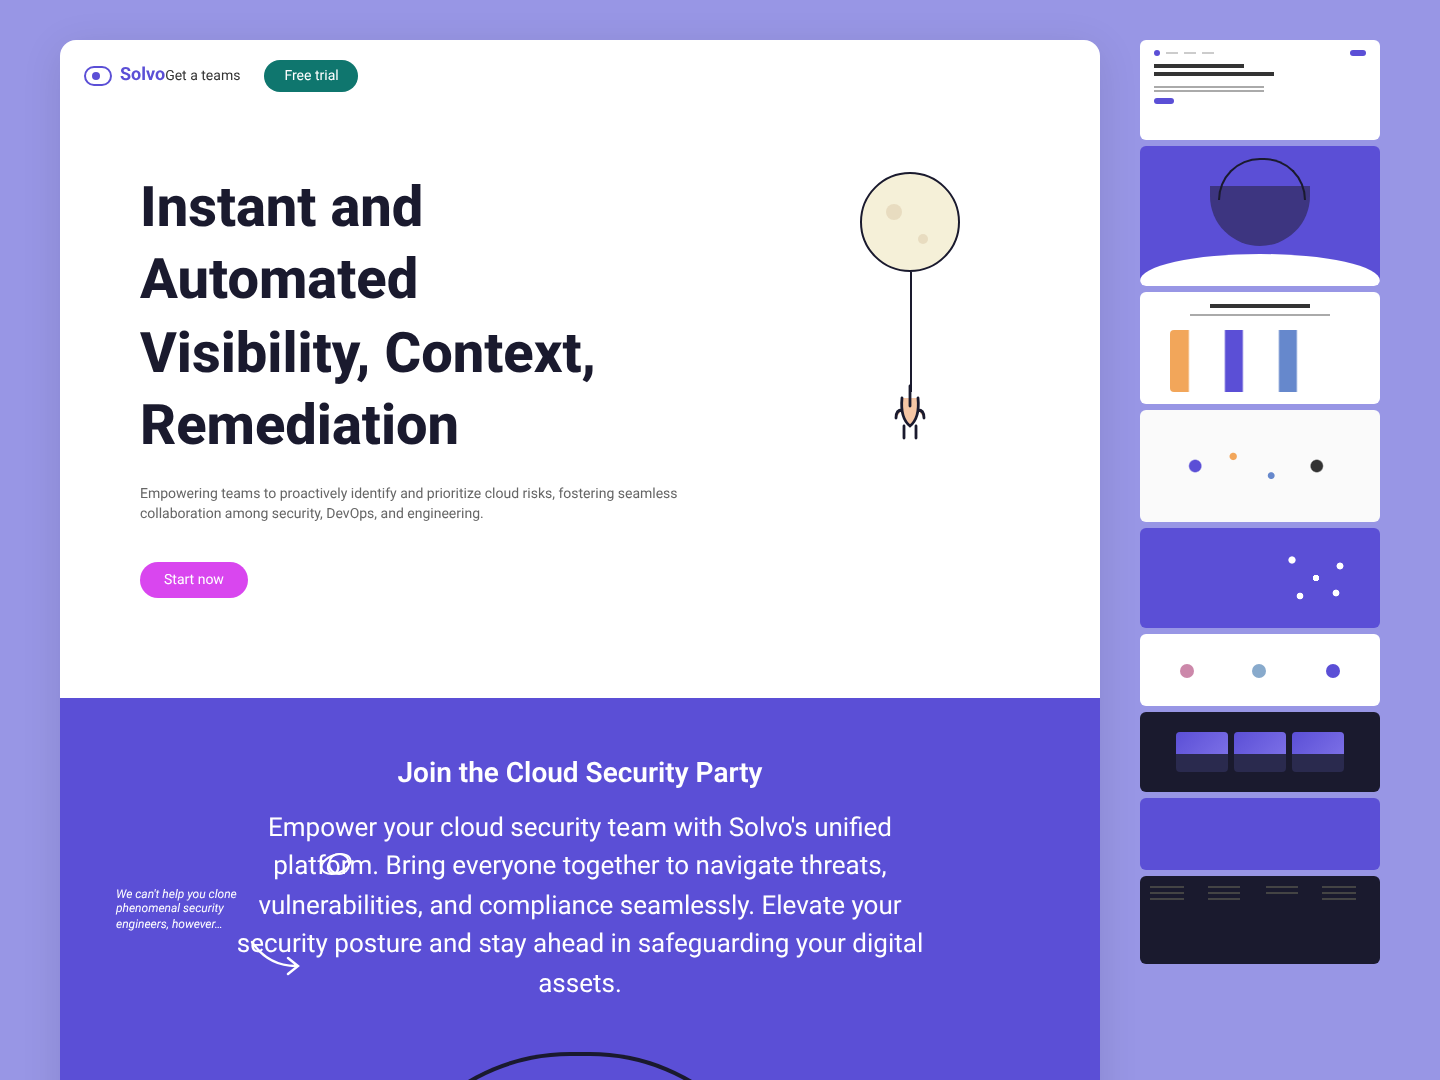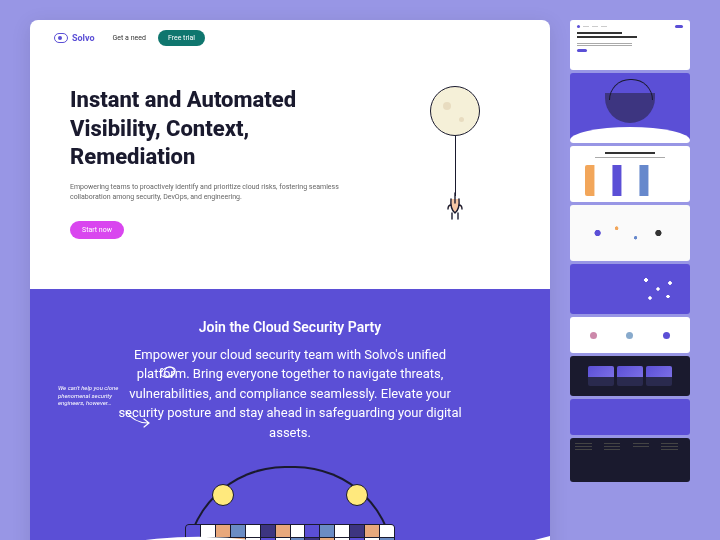--- a/index.html
+++ b/index.html
@@ -1,29 +1,29 @@
 <!DOCTYPE html>
 <html><head>
 <meta charset="utf-8">
 <style>
 *{margin:0;padding:0;box-sizing:border-box}
 body{font-family:-apple-system,BlinkMacSystemFont,'Segoe UI',Roboto,sans-serif;background:#9896e5;padding:20px;display:flex;gap:20px;justify-content:center;align-items:flex-start}
 .main-page{width:520px;background:#fff;border-radius:8px;overflow:hidden;box-shadow:0 4px 20px rgba(0,0,0,0.1)}
-.nav{display:flex;align-items:center;padding:10px 24px;gap:18px;font-size:7px}
+.nav{display:flex;align-items:center;padding:10px 12px;font-size:7px}
 .logo{display:flex;align-items:center;gap:4px;color:#5b4fd6;font-weight:700;font-size:9px}
 .logo-icon{width:14px;height:10px;border:1.5px solid #5b4fd6;border-radius:5px;position:relative}
 .logo-icon::before{content:"";position:absolute;left:3px;top:2px;width:4px;height:4px;background:#5b4fd6;border-radius:50%}
 .nav-links{display:flex;gap:14px;flex:1}
 .nav-link{color:#666;cursor:pointer}
 .nav-right{display:flex;align-items:center;gap:12px}
 .get-demo{color:#333;cursor:pointer}
 .free-trial{background:#0f766e;color:#fff;padding:4px 10px;border-radius:10px;cursor:pointer}
 .hero{padding:30px 40px 50px;display:flex;gap:20px;position:relative}
 .hero-left{flex:1}
-.hero-title{font-size:22px;font-weight:800;color:#1a1a2e;line-height:1.3;margin-bottom:10px}
+.hero-title{font-size:28px;font-weight:800;color:#1a1a2e;line-height:1.3;margin-bottom:10px}
 .hero-sub{font-size:7px;color:#666;line-height:1.5;max-width:280px;margin-bottom:14px}
 .start-now{background:#d946ef;color:#fff;padding:5px 12px;border-radius:11px;font-size:7px;display:inline-block;cursor:pointer}
 .hero-right{width:140px;position:relative}
 .moon{width:50px;height:50px;background:#f5f0d8;border:1.5px solid #1a1a2e;border-radius:50%;position:absolute;top:0;right:30px}
 .moon::before{content:"";position:absolute;width:8px;height:8px;background:#e8dcc0;border-radius:50%;top:15px;left:12px}
 .moon::after{content:"";position:absolute;width:5px;height:5px;background:#e8dcc0;border-radius:50%;top:30px;left:28px}
 .rope{position:absolute;width:1px;height:60px;background:#1a1a2e;top:50px;right:54px}
 .hand{position:absolute;top:105px;right:42px;width:26px;height:30px}
 .hand svg{width:100%;height:100%}
 .party-section{background:#5b4fd6;color:#fff;padding:30px 30px 0;position:relative;min-height:260px}
@@ -87,21 +87,21 @@
 </head>
 <body>
 
 <div class="main-page">
   <nav class="nav">
     <div class="logo">
       <span class="logo-icon"></span>
       <span>Solvo</span>
     </div>
     <div class="nav-right">
-      <span class="get-demo">Get a need</span>
+      <span class="get-demo">Get a teams</span>
       <span class="free-trial">Free trial</span>
     </div>
   </nav>
 
   <section class="hero">
     <div class="hero-left">
       <h1 class="hero-title">
         <div>Instant and Automated</div>
         <div>Visibility, Context, Remediation</div>
       </h1>

